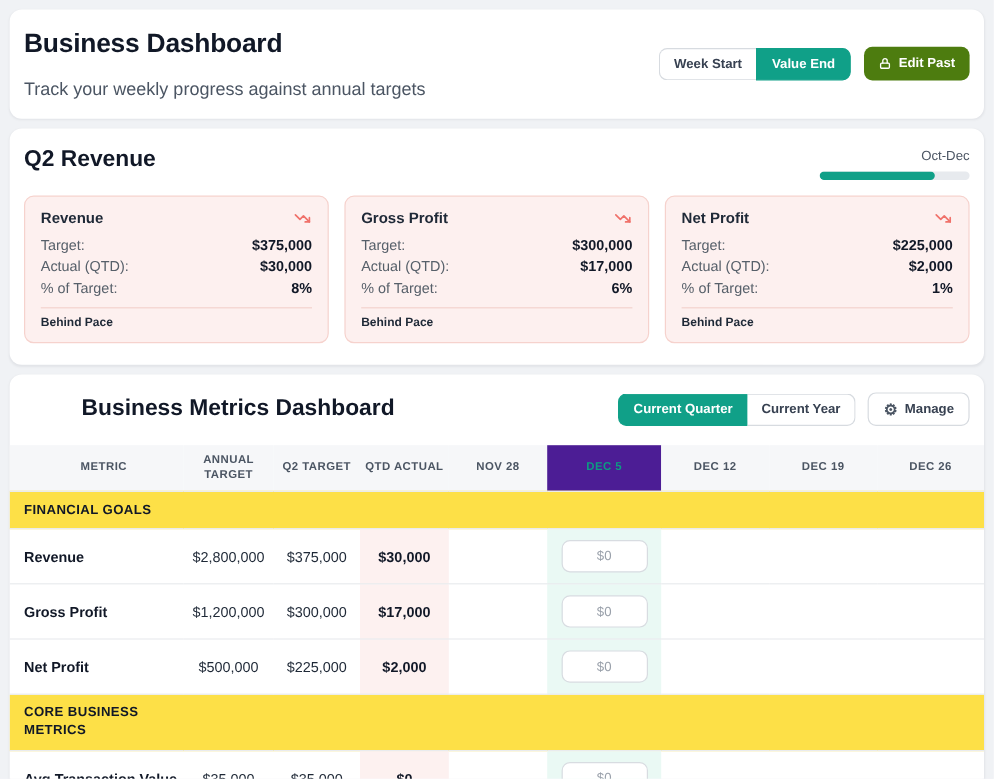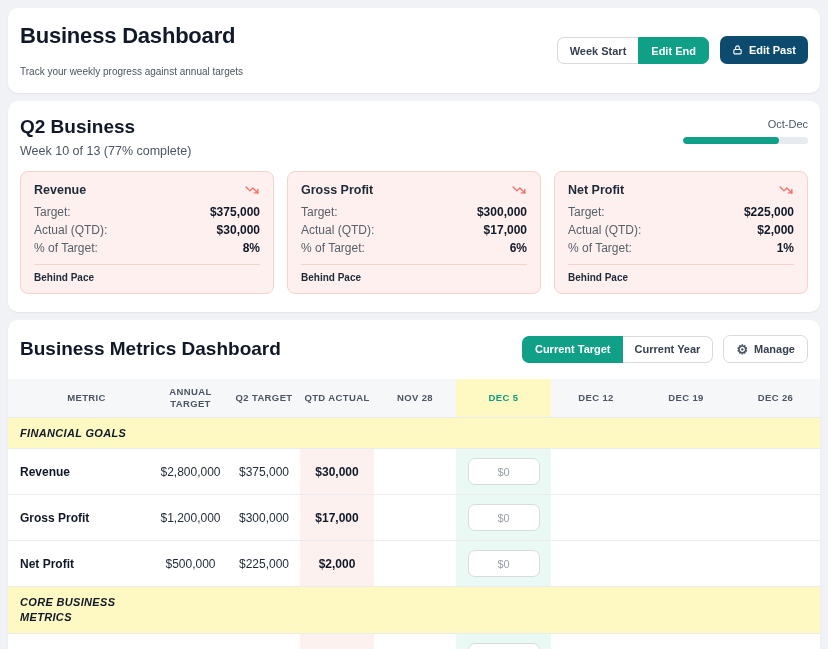--- a/index.html
+++ b/index.html
@@ -3,29 +3,29 @@
 <meta charset="utf-8">
 <style>
   * { margin:0; padding:0; box-sizing:border-box; }
   html,body { width:828px; height:649px; overflow:hidden; background:#f0f2f5;
     font-family:"Liberation Sans", sans-serif; color:#111827; }
   .card { background:#fff; border-radius:10px; margin:8px; box-shadow:0 1px 2px rgba(16,24,40,.06); }
 
   
   .hdr { display:flex; justify-content:space-between; align-items:center; padding:15px 12px 16px; }
   .hdr h1 { font-size:22px; font-weight:800; letter-spacing:-.2px; color:#111827; margin-bottom:17px; }
-  .hdr .sub { font-size:10px; color:#4b5563; }
+  .hdr .sub { font-size:15px; color:#4b5563; }
   .hdr-actions { display:flex; align-items:flex-end; gap:11px; }
   .seg { display:flex; }
   .seg .btn { height:27px; padding:0 12px; font-size:11px; font-weight:700; display:flex; align-items:center;
     border:1px solid #d7dbe0; background:#fff; color:#374151; cursor:pointer; }
   .seg .btn:first-child { border-radius:7px 0 0 7px; border-right:none; }
   .seg .btn:last-child { border-radius:0 7px 7px 0; }
   .seg .btn.active { background:#10a088; border-color:#10a088; color:#fff; }
-  .btn-dark { height:28px; padding:0 12px; border:none; border-radius:7px; background:#0c4a6e; color:#fff;
+  .btn-dark { height:28px; padding:0 12px; border:none; border-radius:7px; background:#4d7c0f; color:#fff;
     font-size:11px; font-weight:700; display:flex; align-items:center; gap:6px; cursor:pointer; }
 
   
   .q2 { padding:15px 12px 18px; }
   .q2-top { display:flex; justify-content:space-between; align-items:flex-start; }
   .q2 h2 { font-size:19px; font-weight:800; margin-bottom:6px; }
   .q2 .sub { font-size:12.5px; color:#4b5563; }
   .q2-right { display:flex; flex-direction:column; align-items:flex-end; gap:7px; padding-top:2px; }
   .period { font-size:11px; color:#4b5563;text-align:center; }
   .pbar { width:125px; height:7px; background:#e7eaee; border-radius:4px; overflow:hidden; }
@@ -36,35 +36,35 @@
   .mc-head { display:flex; justify-content:space-between; align-items:center; margin-bottom:8px; }
   .mc-title { font-size:12.5px; font-weight:700; color:#1f2937; }
   .mc-line { display:flex; justify-content:space-between; font-size:12px; margin-top:4px; }
   .mc-line .lbl { color:#57606a; }
   .mc-line .val { font-weight:700; color:#111827; }
   .mc-div { border-top:1px solid #f3d3ce; margin:9px 0 7px; }
   .mc-status { font-size:10px; font-weight:700; color:#1f2937; }
 
   
   .metrics { padding-top:15px; overflow:hidden; }
-  .m-top { display:flex; justify-content:space-between; align-items:center; padding:0 12px; margin-bottom:16px; }
+  .m-top { display:flex; justify-content:space-between; align-items:center; padding:0 12px; margin-bottom:16px;margin-left:48px; }
   .m-top h2 { font-size:19px; font-weight:800; }
   .m-actions { display:flex; align-items:center; gap:10px; }
   .btn-outline { height:28px; padding:0 12px; border:1px solid #d7dbe0; border-radius:7px; background:#fff;
     color:#374151; font-size:11px; font-weight:700; display:flex; align-items:center; gap:6px; cursor:pointer; }
   .gear { font-size:13px; color:#4b5563; line-height:1; }
 
   table { width:100%; border-collapse:collapse; table-layout:fixed; }
   thead th { height:38px; background:#f6f7f9; font-size:9.5px; font-weight:700; letter-spacing:.04em;
     color:#4b5563; text-transform:uppercase; text-align:center; vertical-align:middle; line-height:1.25; }
   thead th.col-metric { text-align:center; padding-left:12px; }
-  thead th.hl { background:#fef9c3; color:#0d9b82; }
+  thead th.hl { background:#4c1d95; color:#0d9b82; }
   td.pink { background:#fdf1f0; }
   td.mint { background:#eaf9f4; }
-  tr.section td { background:#fef9c3; border-top:1px solid #e9ebee; padding:8px 12px;font-style:italic; }
+  tr.section td { background:#fde047; border-top:1px solid #e9ebee; padding:8px 12px; }
   tr.section .sec-label { font-size:11px; font-weight:800; letter-spacing:.03em; color:#111827;
     text-transform:uppercase; max-width:140px; line-height:1.35; }
   tr.row td { height:46px; border-top:1px solid #e9ebee; font-size:12px; color:#1f2937;
     text-align:center; vertical-align:middle; }
   tr.row td.metric { text-align:left; padding-left:12px; font-weight:600; color:#111827; }
   tr.row td.qtd { font-weight:700; color:#111827; }
   .cell-input { width:72px; height:27px; border:1px solid #d8dce1; border-radius:7px; background:#fff;
     font-size:11px; text-align:center; color:#374151; font-family:"Liberation Sans", sans-serif; }
   .cell-input::placeholder { color:#9aa1ab; }
 </style>
@@ -72,39 +72,38 @@
 <body>
 
 <div class="card hdr">
   <div>
     <h1>Business Dashboard</h1>
     <div class="sub">Track your weekly progress against annual targets</div>
   </div>
   <div class="hdr-actions">
     <div class="seg">
       <button class="btn">Week Start</button>
-      <button class="btn active">Edit End</button>
+      <button class="btn active">Value End</button>
     </div>
     <button class="btn-dark">
       <span style="display:flex">
         <svg width="11" height="12" viewBox="0 0 24 24" fill="none" stroke="#fff" stroke-width="2.4" stroke-linecap="round">
           <rect x="4" y="11" width="16" height="9.5" rx="2"></rect>
             <path d="M8 11V7a4 4 0 0 1 8 0v4"></path>
         </svg>
       </span>
       <span>Edit Past</span>
     </button>
   </div>
 </div>
 
 <div class="card q2">
   <div class="q2-top">
     <div>
-      <h2>Q2 Business</h2>
-      <div class="sub">Week 10 of 13 (77% complete)</div>
+      <h2>Q2 Revenue</h2>
     </div>
     <div class="q2-right">
       <span class="period">Oct-Dec</span>
       <div class="pbar">
         <div class="pbar-fill" style="width:77%"></div>
       </div>
     </div>
   </div>
 
   <div class="mc-row">
@@ -187,21 +186,21 @@
       <div class="mc-status">Behind Pace</div>
     </div>
   </div>
 </div>
 
 <div class="card metrics">
   <div class="m-top">
     <h2>Business Metrics Dashboard</h2>
     <div class="m-actions">
       <div class="seg">
-        <button class="btn active" style="border-radius:7px 0 0 7px">Current Target</button>
+        <button class="btn active" style="border-radius:7px 0 0 7px">Current Quarter</button>
         <button class="btn" style="border-radius:0 7px 7px 0; border-left:none">Current Year</button>
       </div>
       <button class="btn-outline">
         <span class="gear">⚙</span>
         <span>Manage</span>
       </button>
     </div>
   </div>
 
   <table>

